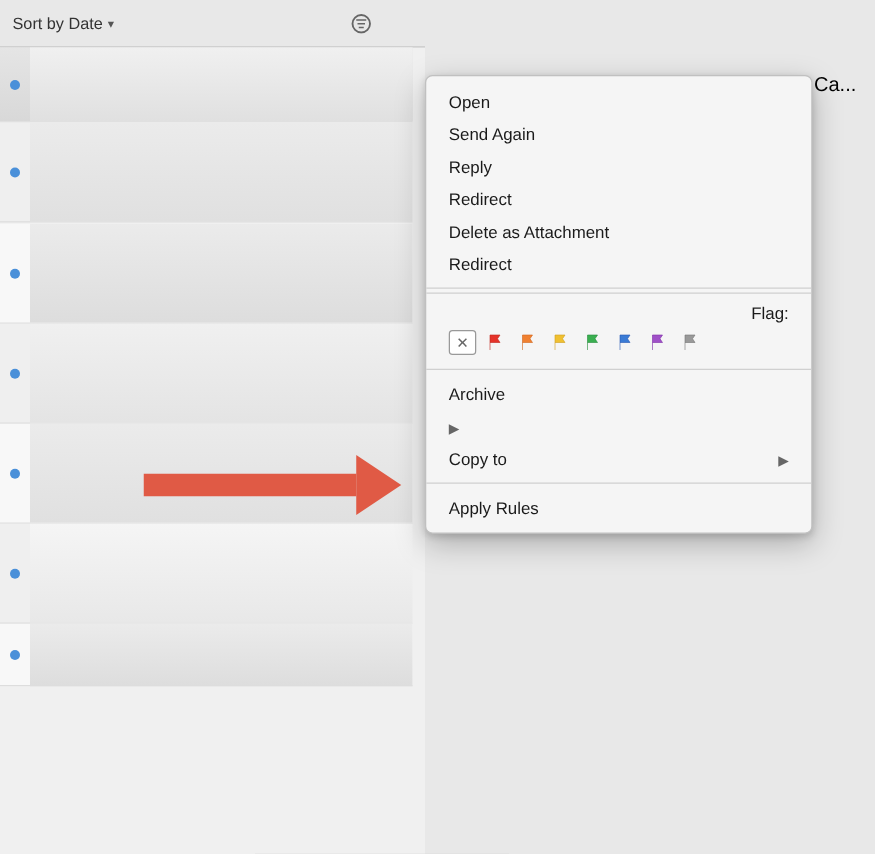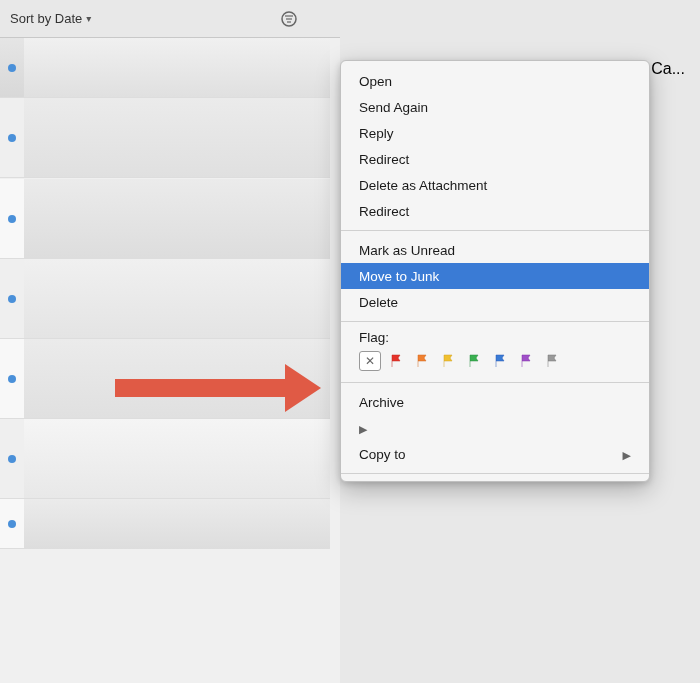--- a/index.html
+++ b/index.html
@@ -223,20 +223,21 @@
     }
 
     .menu-item-arrow {
       font-size: 11px;
       color: #666;
     }
 
     
     .flag-section {
       padding: 5px 18px 8px 18px;
+      text-align: right;
     }
 
     .flag-label {
       font-size: 13.5px;
       color: #1a1a1a;
       margin-bottom: 6px;
     }
 
     .flag-row {
       display: flex;
@@ -359,31 +360,20 @@
     <div class="menu-item">
       <span class="menu-item-label">Delete as Attachment</span>
     </div>
     <div class="menu-item">
       <span class="menu-item-label">Redirect</span>
     </div>
   </div>
 
   <div class="menu-divider"></div>
 
-  <div class="menu-section">
-    <div class="menu-item">
-      <span class="menu-item-label">Mark as Unread</span>
-    </div>
-    <div class="menu-item highlighted">
-      <span class="menu-item-label">Move to Junk</span>
-    </div>
-    <div class="menu-item">
-      <span class="menu-item-label">Delete</span>
-    </div>
-  </div>
 
   <div class="menu-divider"></div>
 
   <div class="flag-section">
     <div class="flag-label">Flag:</div>
     <div class="flag-row">
       <div class="flag-clear">✕</div>
 
       <div class="flag-icon">
         <svg width="16" height="16" viewBox="0 0 16 16">
@@ -439,14 +429,19 @@
       <span class="menu-item-arrow">▶</span>
     </div>
     <div class="menu-item">
       <span class="menu-item-label">Copy to</span>
       <span class="menu-item-arrow">▶</span>
     </div>
   </div>
 
   <div class="menu-divider"></div>
 
+  <div class="menu-section">
+    <div class="menu-item">
+      <span class="menu-item-label">Apply Rules</span>
+    </div>
+  </div>
 
 </div>
 
 </body></html>

